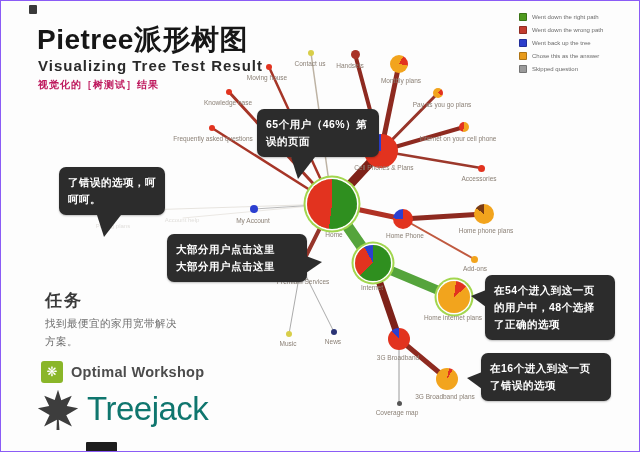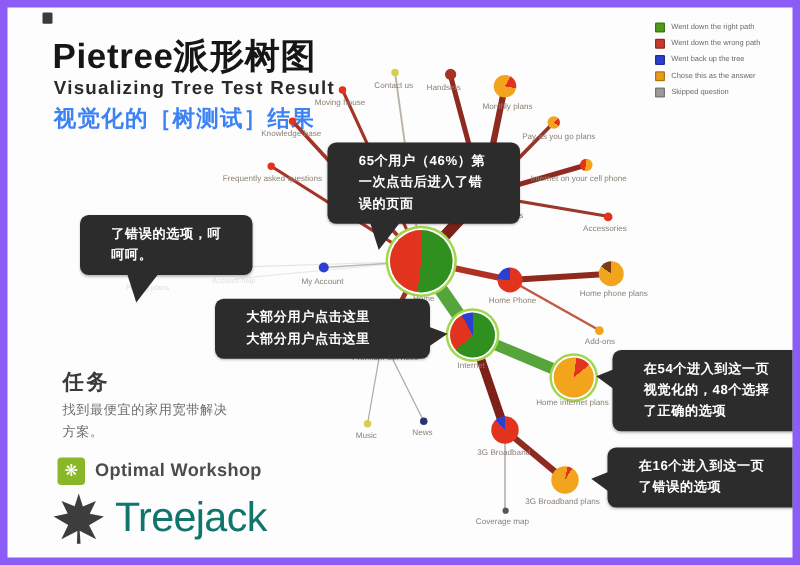--- a/index.html
+++ b/index.html
@@ -1,34 +1,34 @@
 <!DOCTYPE html>
 <html><head>
 <meta charset="utf-8">
 <style>
   html,body{margin:0;padding:0;background:#fff;}
   #page{position:relative;width:640px;height:452px;background:#fdfdfd;overflow:hidden;
-        font-family:"Liberation Sans", sans-serif;border:6px solid #8b5cf6;box-sizing:border-box;}
+        font-family:"Liberation Sans", sans-serif;border:1px solid #8b5cf6;box-sizing:border-box;}
   
   #title{position:absolute;left:36px;top:20px;font-size:28px;font-weight:bold;color:#161616;letter-spacing:.5px;}
   #subtitle-en{position:absolute;left:37px;top:56px;font-size:15px;font-weight:bold;color:#2a2a2a;letter-spacing:1px;}
-  #subtitle-zh{position:absolute;left:37px;top:77px;font-size:18px;font-weight:600;color:#3b82f6;letter-spacing:1px;}
+  #subtitle-zh{position:absolute;left:37px;top:77px;font-size:10px;font-weight:600;color:#be185d;letter-spacing:1px;}
   
   #legend{position:absolute;left:518px;top:12px;}
   .legend-row{display:flex;align-items:center;margin-bottom:5px;}
   .legend-swatch{width:8px;height:8px;margin-right:5px;border-radius:1px;box-shadow:inset 0 0 0 1px rgba(0,0,0,.25);}
   .legend-label{font-size:6px;color:#6b6b6b;white-space:nowrap;}
   
   #edges{position:absolute;left:0;top:0;width:640px;height:452px;}
   .node{position:absolute;border-radius:50%;}
   .node.ring{box-shadow:0 0 0 1.5px #fff,0 0 0 3.5px #a2d64e;}
   .node-label{position:absolute;transform:translate(-50%,0);font-size:6.5px;color:#8b8076;white-space:nowrap;}
   .faint-label{position:absolute;transform:translate(-50%,0);font-size:6px;color:#c9c5bf;opacity:.55;white-space:nowrap;}
   
-  .callout{position:absolute;background:#2c2c2c;color:#fff;border-radius:7px;padding:7px 25px;
+  .callout{position:absolute;background:#2c2c2c;color:#fff;border-radius:7px;padding:7px 9px;
            font-size:10.5px;line-height:17px;font-weight:600;letter-spacing:.5px;box-shadow:0 1px 2px rgba(0,0,0,.25);}
   .tail{position:absolute;width:0;height:0;}
   .tail-down{top:99%;border-left:7px solid transparent;border-right:17px solid transparent;border-top:22px solid #2c2c2c;}
   .tail-left{right:99%;border-top:6px solid transparent;border-bottom:11px solid transparent;border-right:15px solid #2c2c2c;}
   .tail-right{left:99%;border-top:6px solid transparent;border-bottom:11px solid transparent;border-left:16px solid #2c2c2c;}
   
   #task-heading{position:absolute;left:44px;top:288px;font-size:17px;font-weight:600;color:#3a3a3a;letter-spacing:2px;}
   #task-body{position:absolute;left:44px;top:313px;width:140px;font-size:10.5px;color:#6d6d6d;line-height:1.75;letter-spacing:.5px;}
   #ow-logo{position:absolute;left:40px;top:360px;display:flex;align-items:center;}
   #ow-mark{width:22px;height:22px;background:#8ab629;border-radius:3px;color:#fff;font-size:13px;line-height:22px;text-align:center;}
@@ -143,37 +143,36 @@
       <div class="node" style="left: 473px; top: 203px; width: 20px; height: 20px; background: conic-gradient(rgb(242, 164, 29) 0%, rgb(242, 164, 29) 85%, rgb(122, 59, 20) 85%, rgb(122, 59, 20) 100%);"></div>
       <div class="node-label" style="left: 485px; top: 226px;">Home phone plans</div>
       <div class="node" style="left: 469.5px; top: 254.5px; width: 7px; height: 7px; background: conic-gradient(rgb(242, 164, 29) 0%, rgb(242, 164, 29) 100%);"></div>
       <div class="node-label" style="left: 474px; top: 264px;">Add-ons</div>
       <div class="faint-label" style="left: 112px; top: 222px;">Pricing plans</div>
       <div class="faint-label" style="left: 181px; top: 216px;">Account help</div>
     </div>
   <div id="callouts">
       <div class="callout" style="left: 256px; top: 108px; width: 104px;">
         <div>65个用户（46%）第</div>
-        <div>一次点击后进入了错</div>
         <div>误的页面</div>
         <div class="tail tail-down" style="left: 34px;"></div>
       </div>
       <div class="callout" style="left: 58px; top: 166px; width: 88px;">
         <div>了错误的选项，呵</div>
         <div>呵呵。</div>
         <div class="tail tail-down" style="left: 38px;"></div>
       </div>
       <div class="callout" style="left: 166px; top: 233px; width: 122px;">
         <div>大部分用户点击这里</div>
         <div>大部分用户点击这里</div>
         <div class="tail tail-right" style="top: 22px;"></div>
       </div>
       <div class="callout" style="left: 484px; top: 274px; width: 112px;">
         <div>在54个进入到这一页</div>
-        <div>视觉化的，48个选择</div>
+        <div>的用户中，48个选择</div>
         <div>了正确的选项</div>
         <div class="tail tail-left" style="top: 15px;"></div>
       </div>
       <div class="callout" style="left: 480px; top: 352px; width: 112px;">
         <div>在16个进入到这一页</div>
         <div>了错误的选项</div>
         <div class="tail tail-left" style="top: 19px;"></div>
       </div>
     </div>
 

